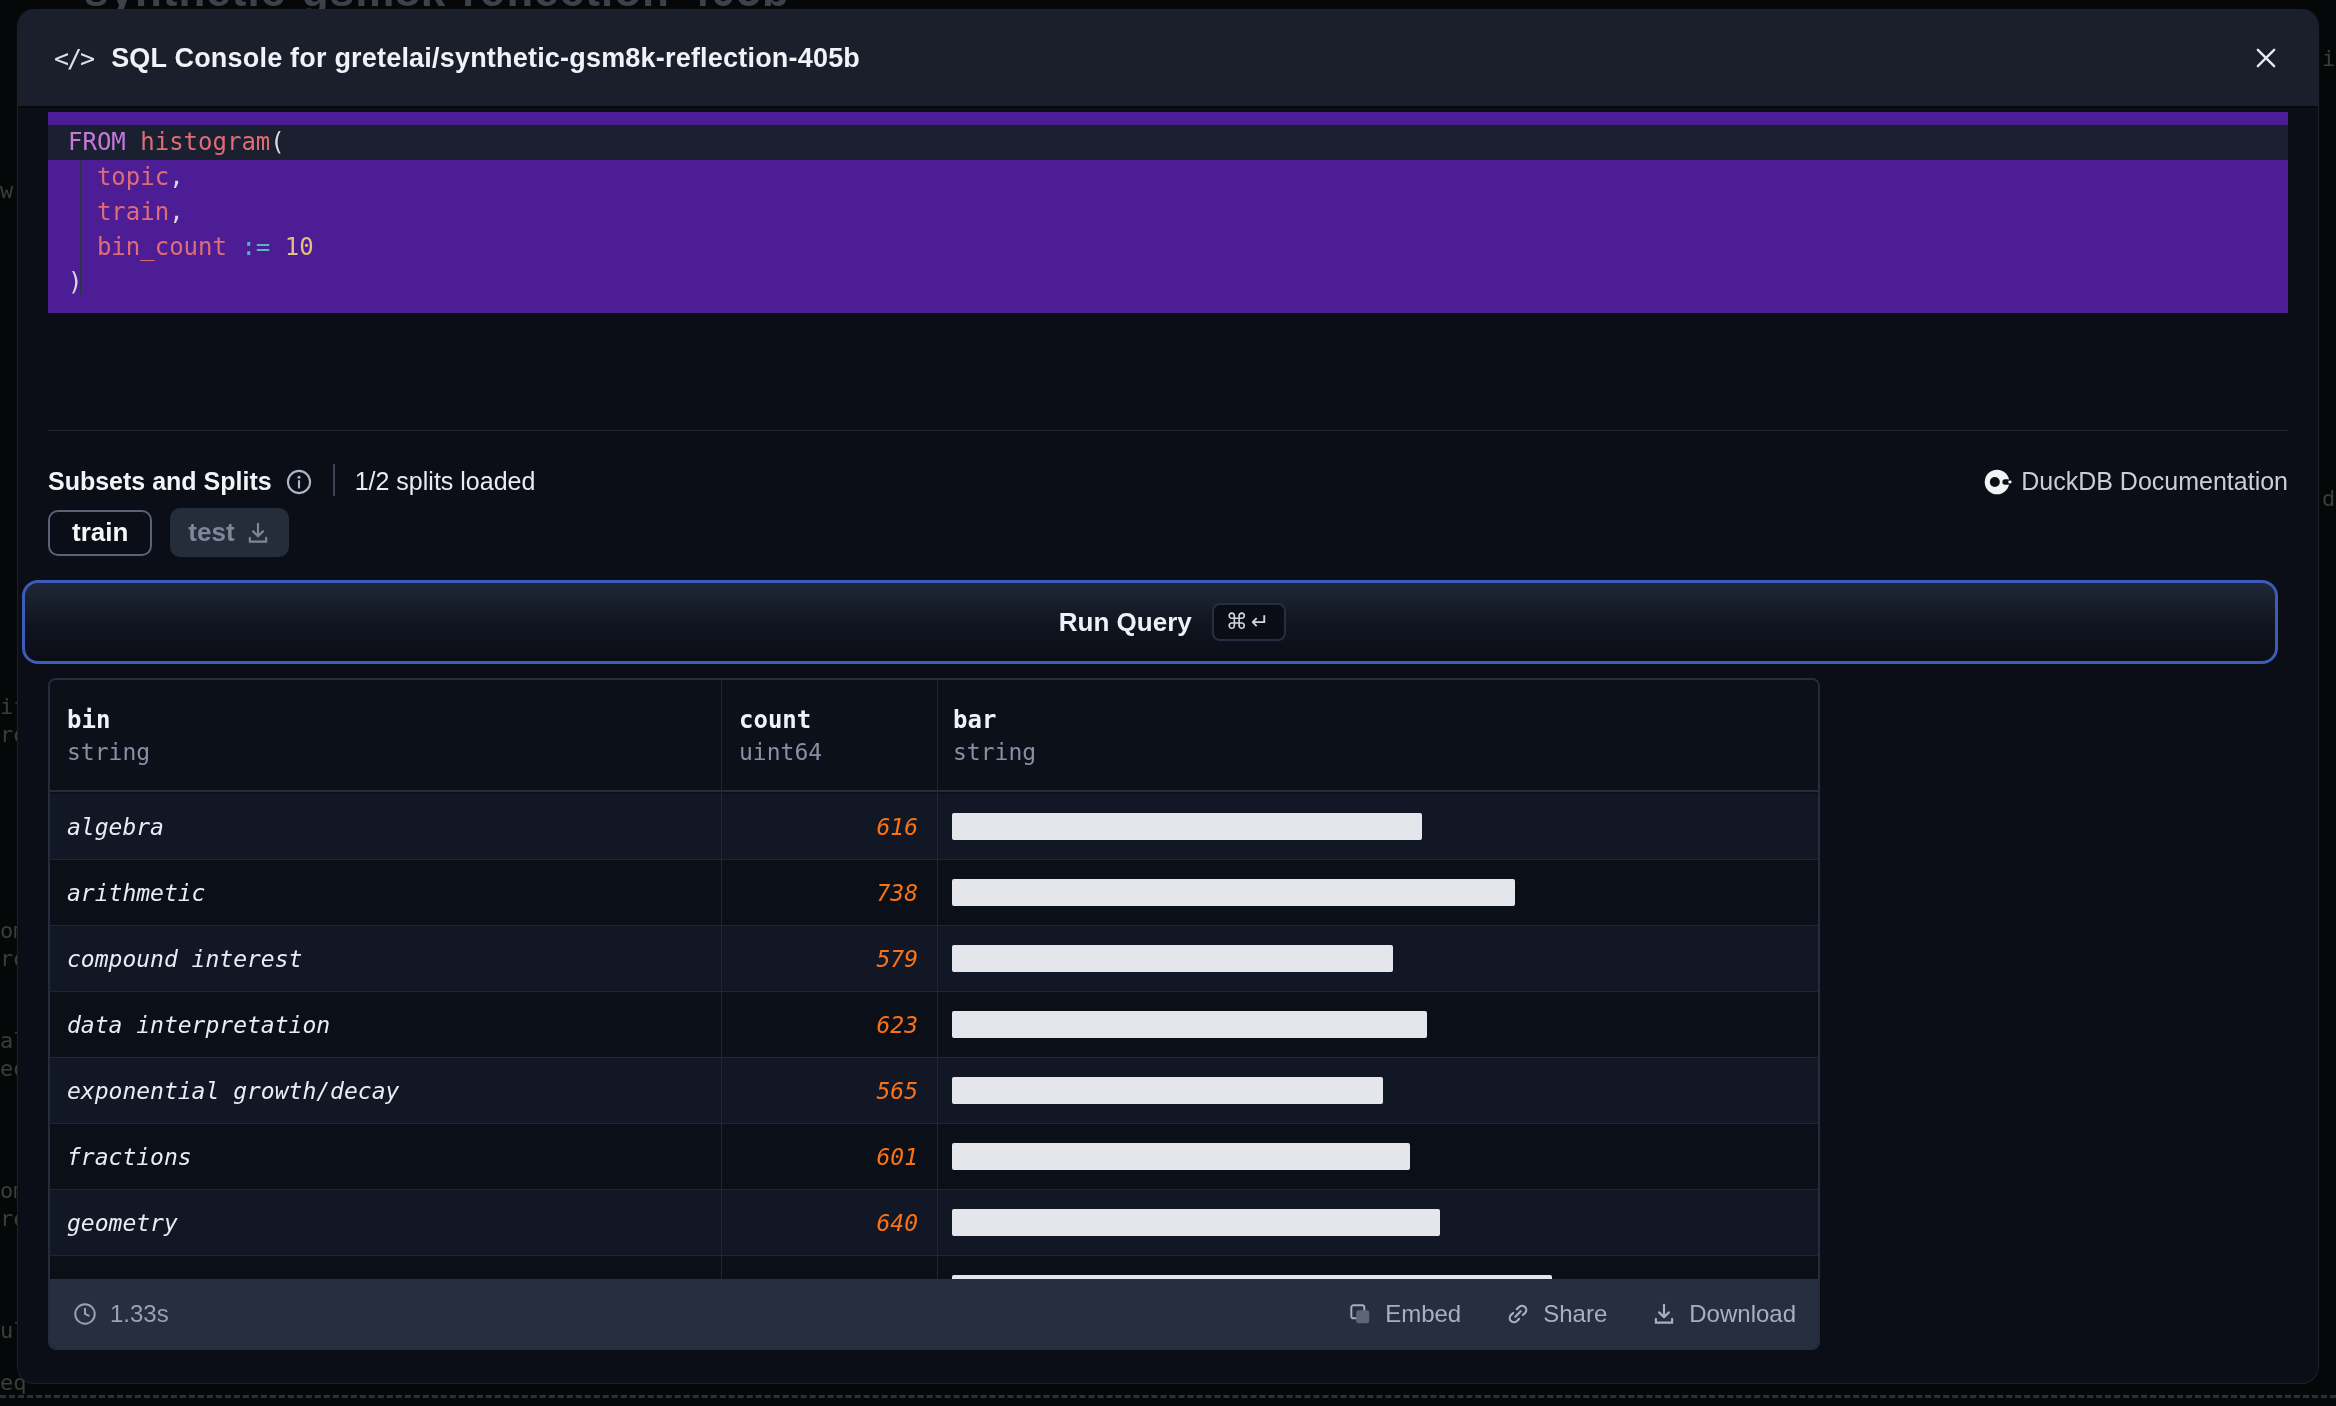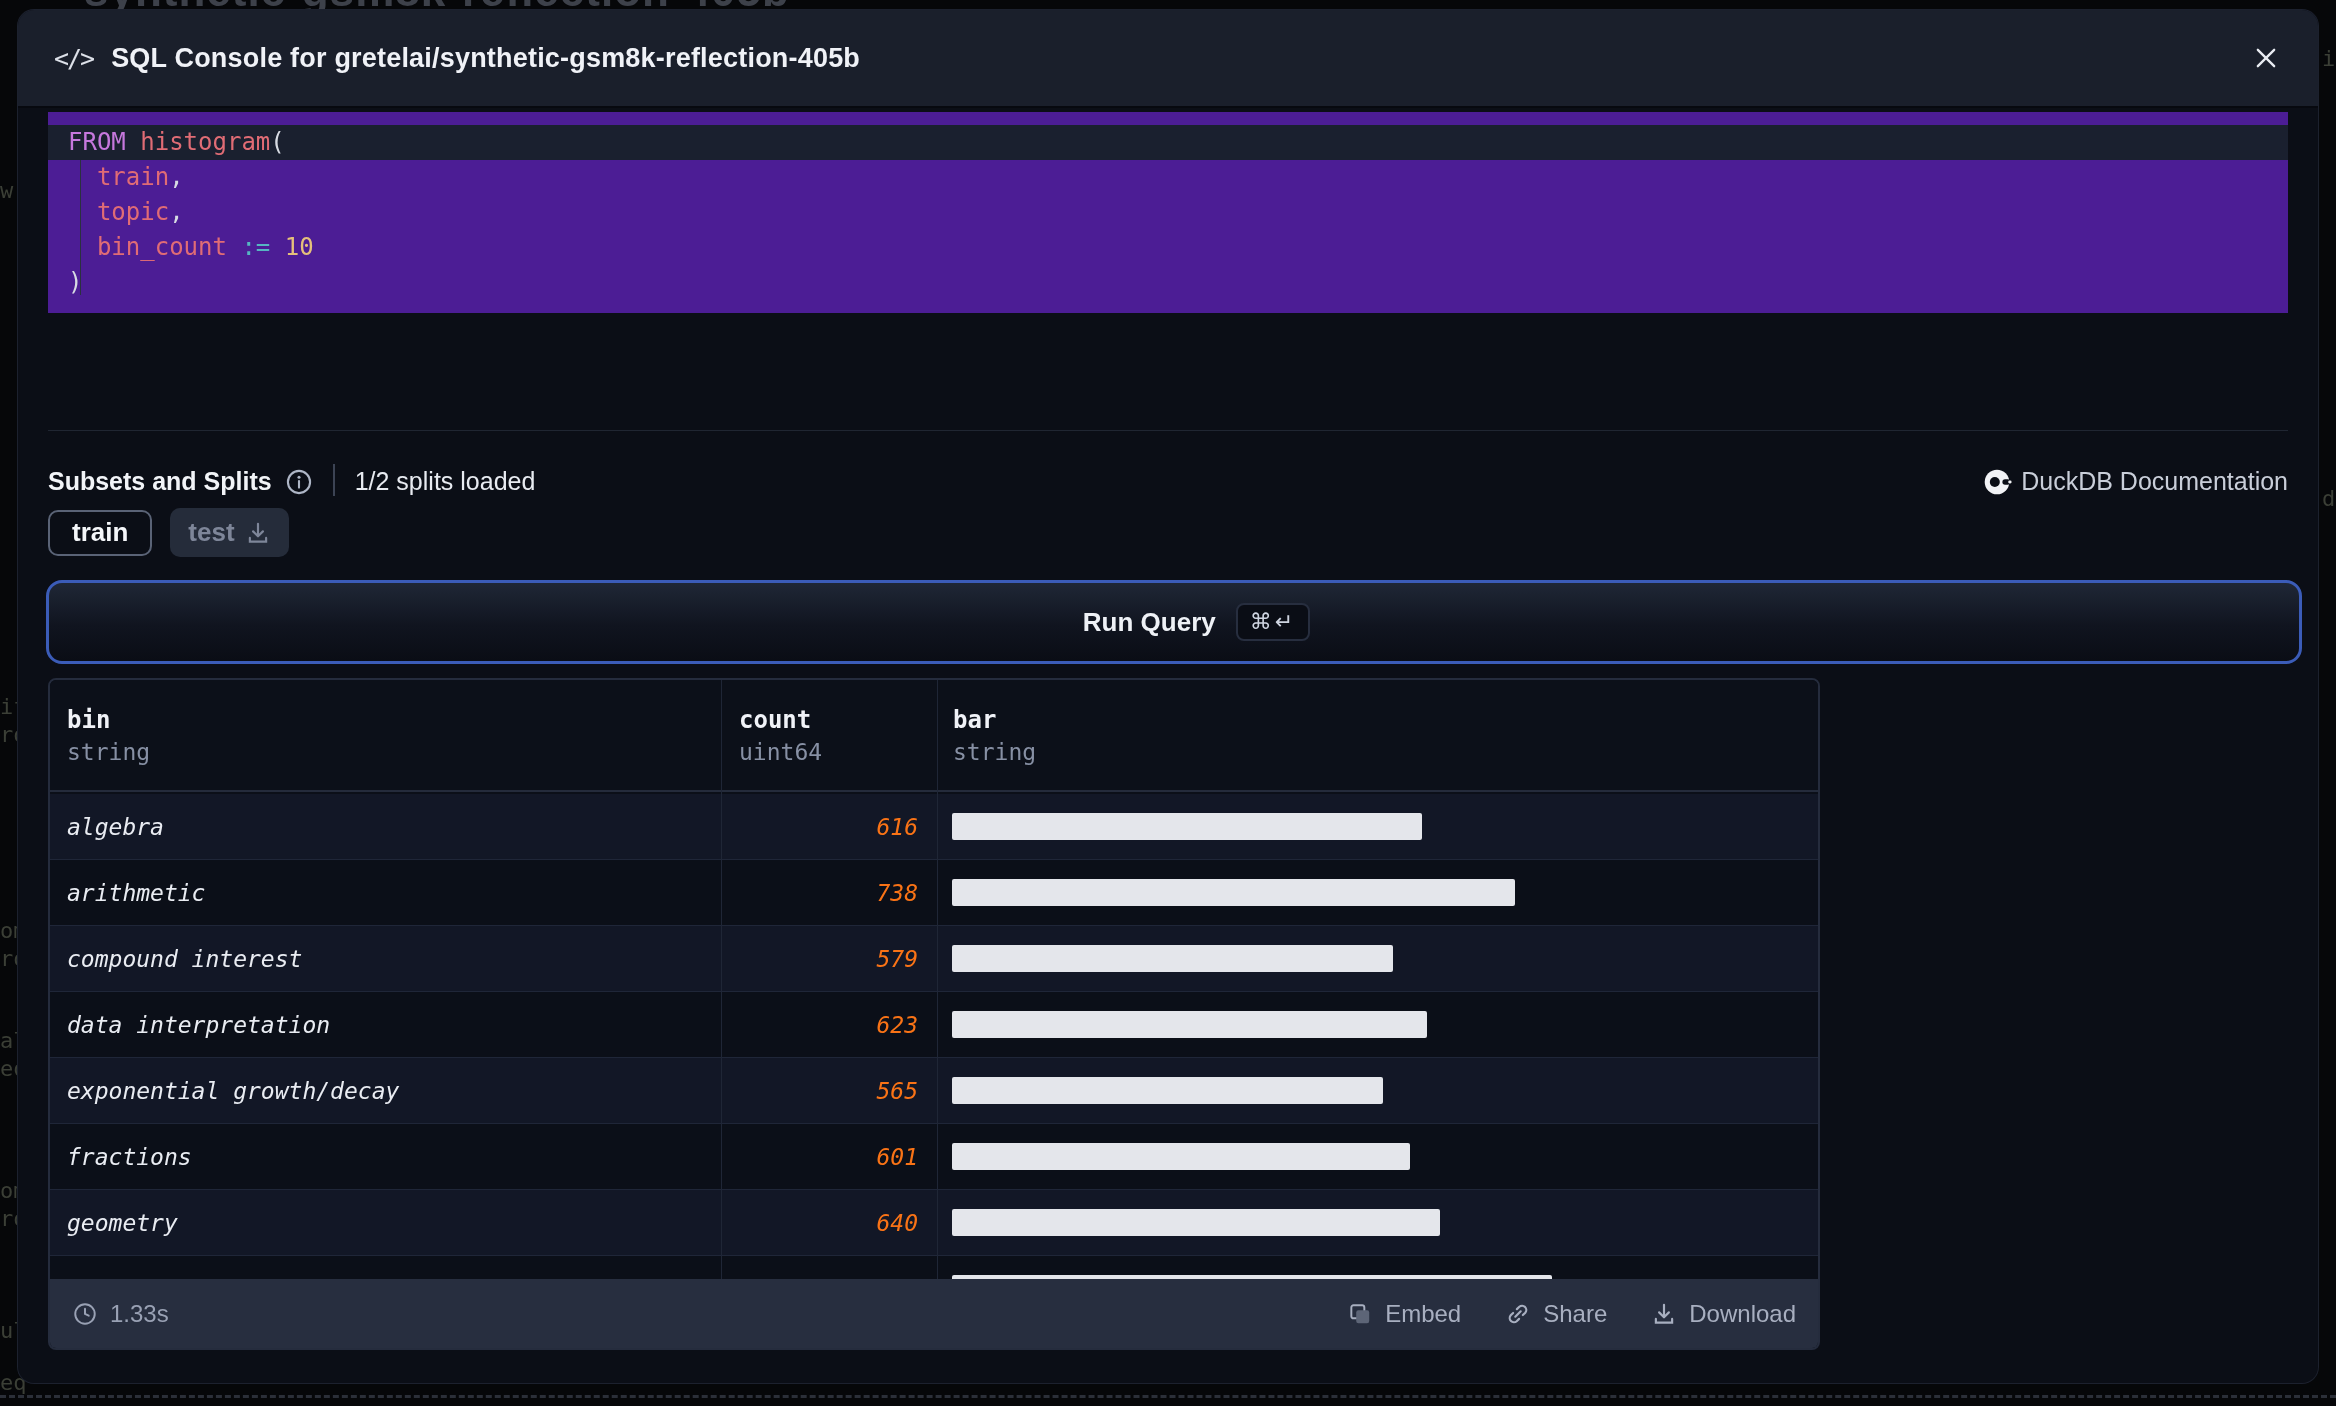--- a/index.html
+++ b/index.html
@@ -63,21 +63,21 @@
   .docs-link span.lbl { font-size:25px; color:#c9ced9; }
 
   
   .pills { position:absolute; left:30px; top:498px; display:flex; gap:18px; align-items:center; }
   .pill { display:flex; align-items:center; gap:10px; border-radius:10px; font-size:26px; font-weight:bold; cursor:pointer; font-family:"Liberation Sans", sans-serif; }
   .pill.selected { height:46px; padding:0 22px; background:transparent; border:2px solid #5a6376; color:#f5f7fa; }
   .pill.dim { height:49px; padding:0 18px; background:#252c3a; border:none; color:#7e8699; }
 
   
   .run-query {
-    position:absolute; left:28px; top:570px; width:2256px; height:84px;
+    position:absolute; left:4px; top:570px; width:2256px; height:84px;
     border:3px solid var(--accent,#3b5cb8); border-radius:16px; cursor:pointer;
     background:linear-gradient(180deg,#1f2736 0%, #10141f 55%, #0a0d15 100%);
     display:flex; align-items:center; justify-content:center; gap:20px;padding-left:45px;
   }
   .run-query .lbl { font-size:26px; font-weight:bold; color:#eef1f6; }
   .kbd {
     background:#0a0d15; border:2px solid #272e3f; border-radius:8px;
     padding:4px 12px; font-size:22px; color:#ced4e0; letter-spacing:3px;
   }
 
@@ -144,22 +144,22 @@
       <svg width="28" height="28" viewBox="0 0 24 24">
           <path d="M5 5 L19 19 M19 5 L5 19" stroke="#e9ecf2" stroke-width="2" fill="none" stroke-linecap="round"></path>
         </svg>
     </button>
   </div>
 
   <div class="editor">
     <div class="indent-guide"></div>
     <div id="code-lines">
         <div class="code-line active"><span class="tok-kw">FROM</span><span class="tok-punct"> </span><span class="tok-id">histogram</span><span class="tok-punct">(</span></div>
+        <div class="code-line"><span class="tok-punct">  </span><span class="tok-id">topic</span><span class="tok-punct">,</span></div>
         <div class="code-line"><span class="tok-punct">  </span><span class="tok-id">train</span><span class="tok-punct">,</span></div>
-        <div class="code-line"><span class="tok-punct">  </span><span class="tok-id">topic</span><span class="tok-punct">,</span></div>
         <div class="code-line"><span class="tok-punct">  </span><span class="tok-id">bin_count</span><span class="tok-punct"> </span><span class="tok-op">:=</span><span class="tok-punct"> </span><span class="tok-num">10</span></div>
         <div class="code-line"><span class="tok-punct">)</span></div>
       </div>
   </div>
 
   <div class="section-divider"></div>
 
   <div class="subsets-row">
     <span class="subsets-title">Subsets and Splits</span>
     <span class="info-icon">

